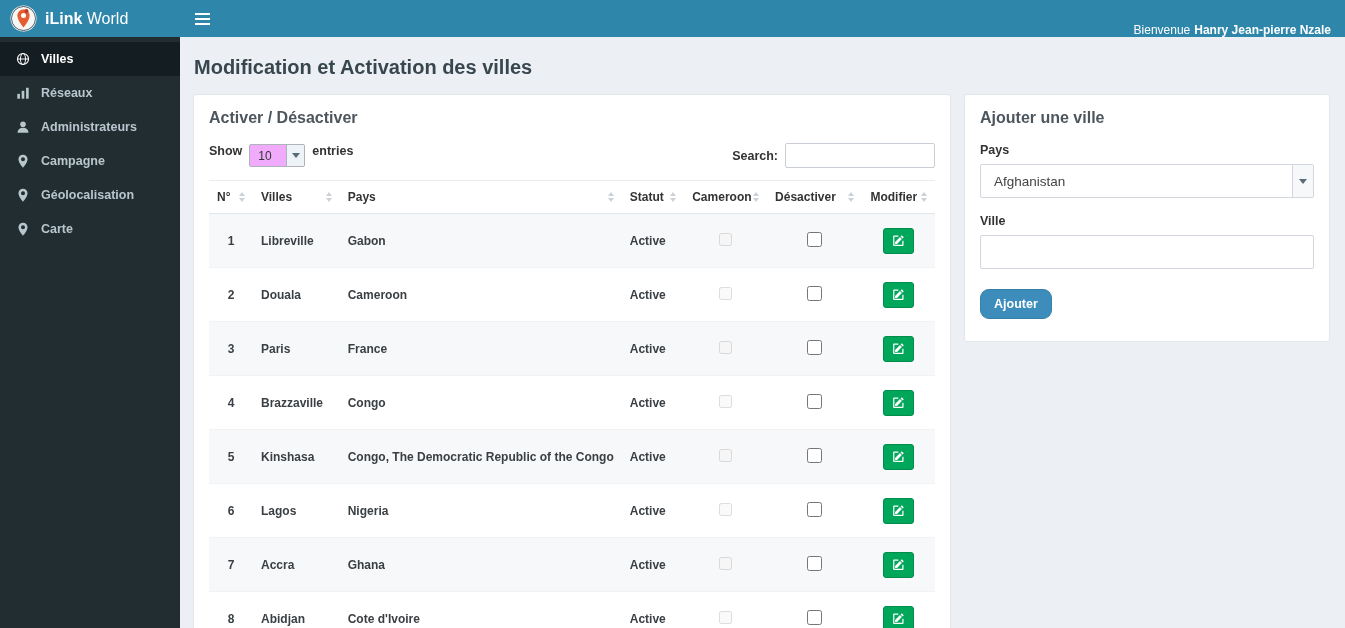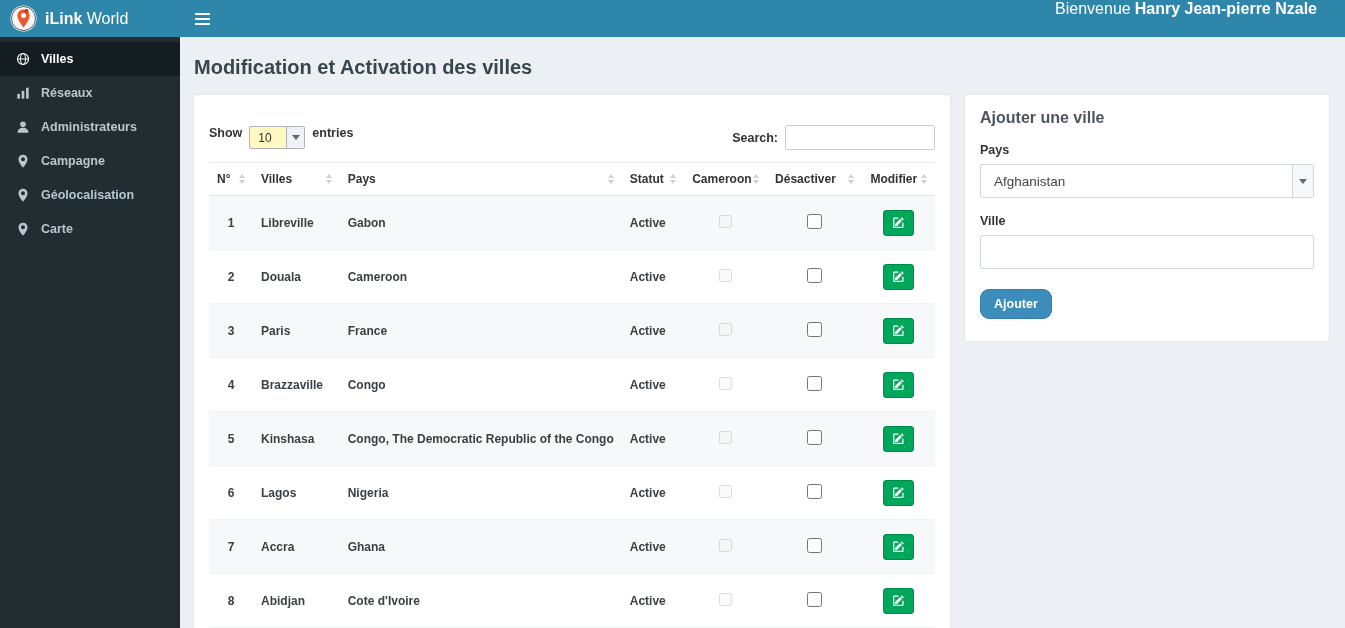--- a/index.html
+++ b/index.html
@@ -11,22 +11,22 @@
   
   .navbar { position:fixed; top:0; left:0; right:0; height:37px; z-index:20;
     background:var(--navbar-bg,#2e86ab); display:flex; align-items:stretch; }
   .brand { width:180px; display:flex; align-items:center; gap:8px; padding-left:10px; color:#fff; }
   .brand-text { font-size:16px; white-space:nowrap; }
   .brand-text b { font-weight:bold; }
   .brand-text .light { font-weight:normal; }
   .nav-toggle { width:44px; display:flex; flex-direction:column; justify-content:center;
     align-items:center; gap:3px; cursor:pointer; }
   .nav-toggle i { width:15px; height:2px; background:#fff; display:block; }
-  .nav-right { margin-left:auto; display:flex; align-items:flex-start; gap:4px;
-    padding-right:28px; color:#fff; font-size:16px; white-space:nowrap; }
+  .nav-right { margin-left:auto; display:flex; align-items:flex-end; gap:4px;
+    padding-right:14px; color:#fff; font-size:12px; white-space:nowrap; }
   .nav-right b { font-weight:bold; }
 
   
   .sidebar { position:fixed; top:37px; left:0; bottom:0; width:180px;
     background:var(--sidebar-bg,#222d32); padding-top:5px; z-index:10; }
   .side-item { display:flex; align-items:center; gap:10px; padding:10px 15px;
     color:var(--sidebar-text,#b8c7ce); font-size:12.5px; font-weight:600; cursor:pointer; }
   .side-item.active { background:var(--sidebar-active-bg,#141d21); color:#fff; }
   .side-ic { width:16px; display:inline-flex; justify-content:center; align-items:center; flex:0 0 16px; }
 
@@ -36,21 +36,21 @@
   .cols { display:flex; align-items:flex-start; gap:13px; }
   .panel { background:#fff; border:1px solid #e3e6ea; border-radius:3px; padding:14px 15px; }
   .panel-title { font-size:16px; font-weight:600; color:#4d565e; }
 
   
   .table-panel { width:758px; }
   .dt-controls { display:flex; justify-content:space-between; align-items:center;
     margin-top:16px; font-size:12.5px; font-weight:600; color:#333; }
   .dt-length { display:flex; align-items:flex-start; }
   .mini-select { display:inline-flex; align-items:stretch; height:23px; min-width:56px;
-    border:1px solid #aeb4ba; background:#fef9c3; margin:0 7px; cursor:pointer; border-radius:2px; overflow:hidden; }
+    border:1px solid #aeb4ba; background:#f0abfc; margin:0 7px; cursor:pointer; border-radius:2px; overflow:hidden; }
   .mini-select .val { display:flex; align-items:center; padding:0 8px; font-size:12px; font-weight:normal; color:#333; }
   .mini-caret { width:18px; margin-left:auto; background:#eef3f7; border-left:1px solid #aeb4ba;
     display:flex; align-items:center; justify-content:center; }
   .caret-tri { width:0; height:0; border-left:4px solid transparent; border-right:4px solid transparent;
     border-top:5px solid #5a6b78; }
   .dt-search { display:flex; align-items:center; gap:7px;margin-left:33px; }
   .dt-search input { width:150px; height:25px; border:1px solid #c9ced4; border-radius:2px;
     padding:0 7px; font-size:12px; font-family:inherit; background:#fff; }
 
   .table-wrap { overflow:hidden; margin-top:12px; }
@@ -177,20 +177,21 @@
     </a>
   </nav>
 </aside>
 
 <main class="content">
   <h1 class="page-title">Modification et Activation des villes</h1>
 
   <div class="cols">
 
     <section class="panel table-panel">
+      <h2 class="panel-title">Activer / Désactiver</h2>
 
       <div class="dt-controls">
         <div class="dt-length">
           <span>Show</span>
           <span class="mini-select">
             <span class="val">10</span>
             <span class="mini-caret">
                 <span class="caret-tri"></span>
               </span>
           </span>

